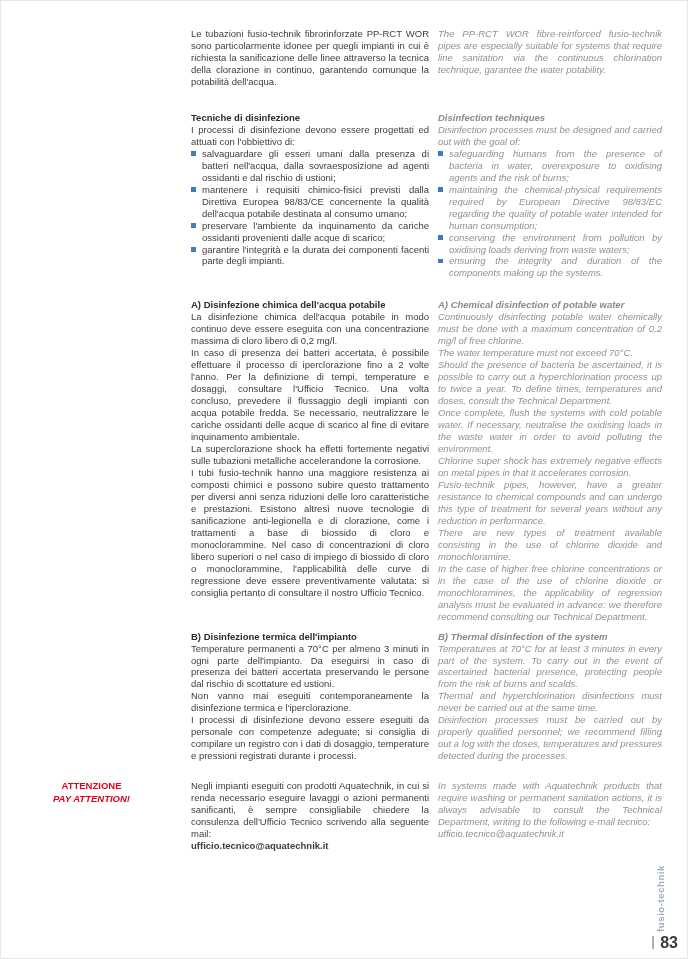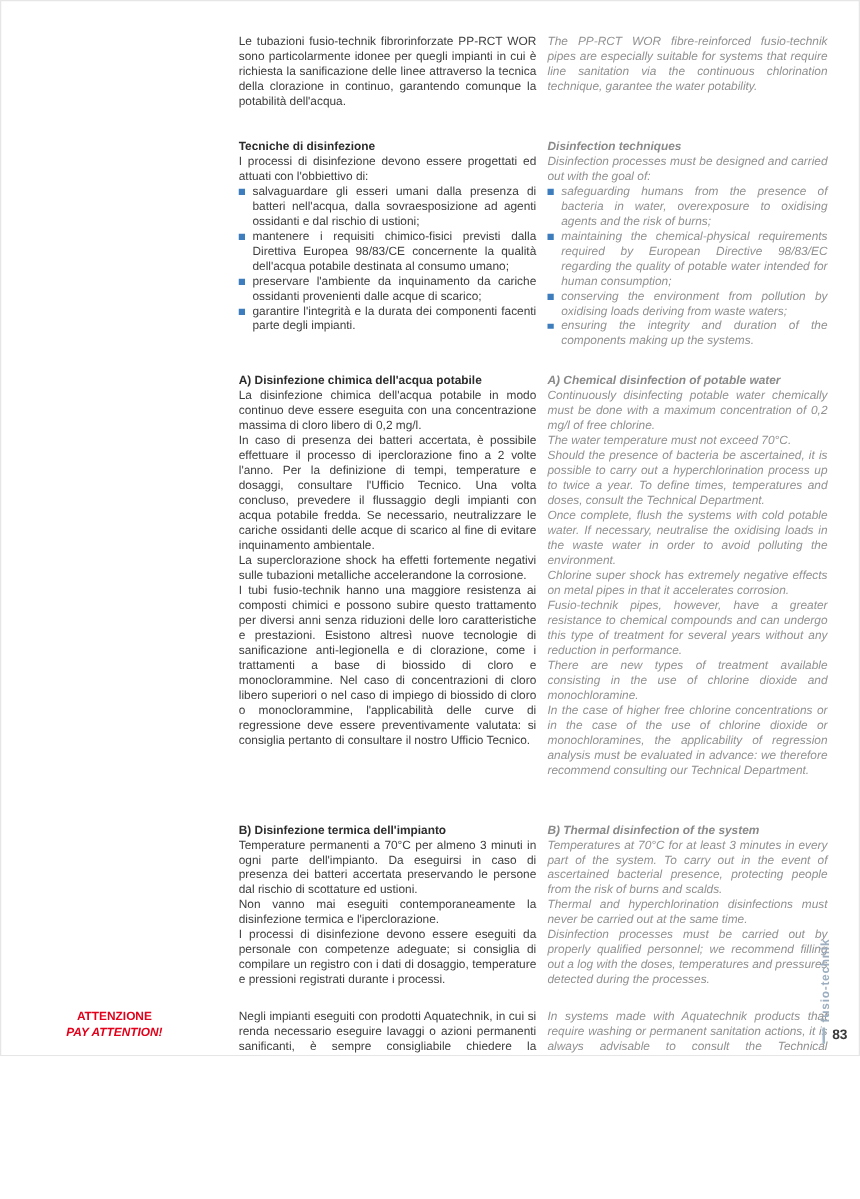--- a/index.html
+++ b/index.html
@@ -1,35 +1,35 @@
 <!DOCTYPE html>
 <html><head>
 <meta charset="utf-8">
 <style>
   html,body { margin:0; padding:0; background:#ffffff; }
   .page {
     position:relative;
-    width:688px; height:845px;
+    width:688px; height:959px;
     box-sizing:border-box;
     background:#ffffff;
     border:1px solid #e6e6e6;
     font-family:"Liberation Sans", sans-serif;
     font-size:9.5px;
     line-height:1.26;
     color:#3d3d3d;
     padding-top:27px;
     overflow:hidden;
   }
   .row {
     display:grid;
     grid-template-columns:190px 238px 9px 224px;
   }
   .row-intro    { margin-bottom:16px; }
   .row-tech     { margin-bottom:20px;margin-top:24px; }
-  .row-chem     { margin-bottom:36px; }
+  .row-chem     { margin-bottom:8px; }
   .row-thermal  { margin-bottom:18px; }
   .col-it { text-align:justify; color:#3d3d3d; }
   .col-en { text-align:justify; color:#919191; font-style:italic; }
   p { margin:0; }
   .hd { font-weight:bold; color:#2c2c2c; margin:0; }
   .col-en .hd { color:#8a8a8a; }
   .bullet { position:relative; padding-left:11px; }
   .sq {
     position:absolute; left:0; top:3.5px;
     width:4.5px; height:4.5px;
@@ -40,21 +40,21 @@
   .red-label { color:#e2001a; font-weight:bold; line-height:1.3;text-align:center; }
   .red-label .l2 { font-style:italic; }
   .side-label {
     position:absolute; right:20px; bottom:26px;
     writing-mode:vertical-rl; transform:rotate(180deg);
     color:#9caebf; font-weight:bold; font-size:9.5px;
     letter-spacing:0.6px;
   }
   .pagenum {
     position:absolute; right:9px; bottom:9px;
-    font-weight:bold; font-size:11px; color:#3a3a3a;
+    font-weight:bold; font-size:16px; color:#3a3a3a;
     border-left:2px solid #9fb6c9; padding-left:6px;
     line-height:13px;
   }
 </style>
 </head>
 <body>
 
 <div class="page">
 
   <div class="row row-intro">

